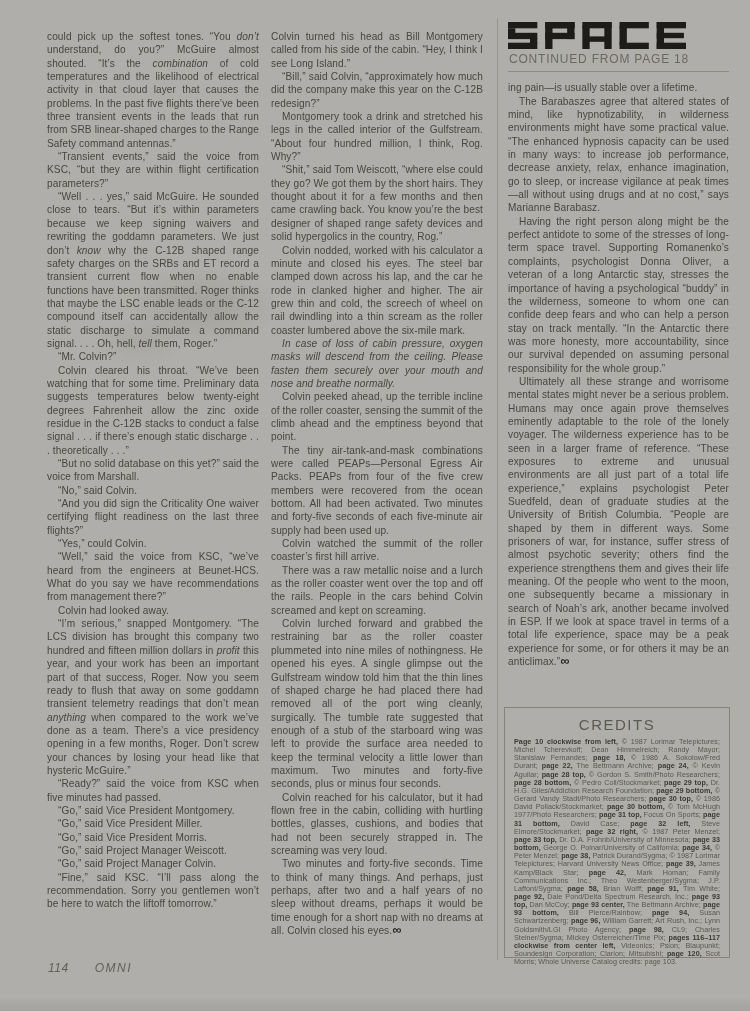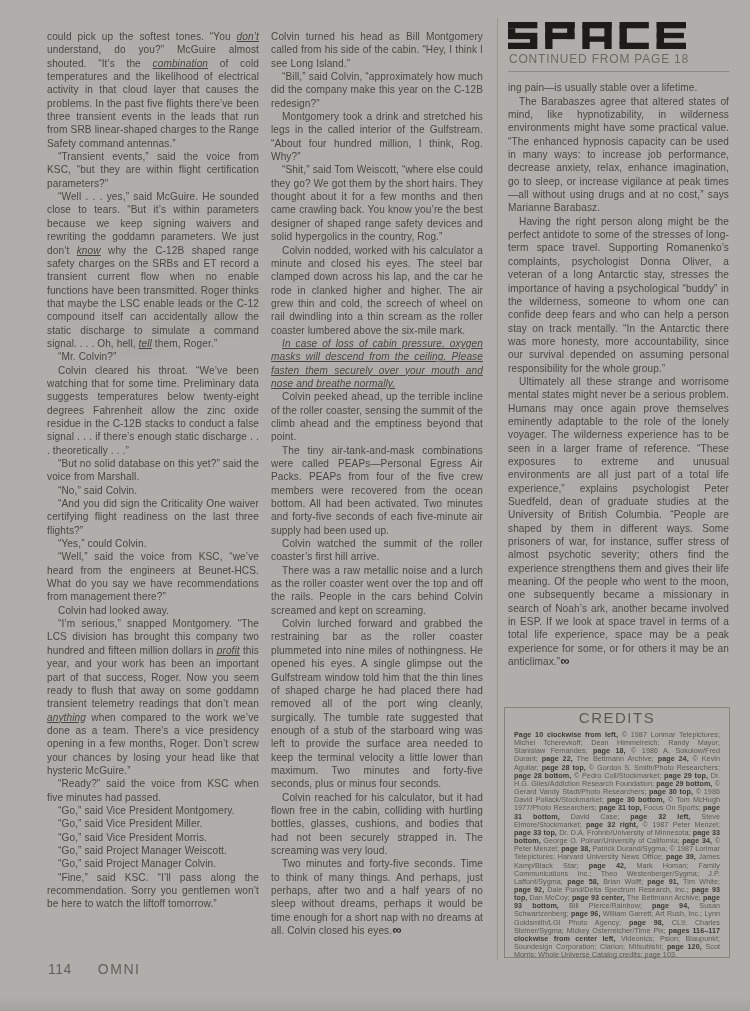--- a/index.html
+++ b/index.html
@@ -19,29 +19,29 @@
   .col p{margin:0;text-indent:11px;}
   .col p.cont{text-indent:0;}
   .col1{left:47px;top:30px;width:212px;height:934px;}
   .col2{left:271px;top:30px;width:212px;height:934px;}
   .col3{left:508px;top:22px;width:221px;height:684px;overflow:hidden;}
   .vrule{position:absolute;left:497px;top:18px;width:1px;height:942px;background:#999690;}
   .space-logo{margin:0 0 4px 0;}
   .space-logo svg{display:block;}
   .continued{font-size:12px;letter-spacing:0.8px;color:#6b695f;margin:2px 0 5px 1px;}
   .hrule{height:1px;background:#8d8b83;margin:0 0 9px 0;}
-  i{font-style:italic;text-decoration:underline;}
+  i{font-style:italic;}
   .endmark{font-weight:bold;font-size:12.5px;letter-spacing:-1.5px;color:#2b2a26;}
   .credits{position:absolute;left:504px;top:707px;width:226px;height:251px;
-    border:1px solid #85837b;box-sizing:border-box;padding:1px 9px 6px 9px;}
+    border:1px solid #85837b;box-sizing:border-box;padding:8px 9px 6px 9px;}
   .credits-title{text-align:center;font-size:15px;letter-spacing:1.5px;color:#5c5a50;font-weight:400;}
   .credits-body{font-size:7.2px;line-height:8.15px;text-align:justify;color:#58564d;
     margin-top:5px;letter-spacing:0.05px;}
   .credits-body b{color:#3b3a33;}
-  .footer{position:absolute;left:48px;top:961px;font-size:14px;color:#62605a;}
+  .footer{position:absolute;left:48px;top:961px;font-size:12px;color:#62605a;font-style:italic;}
   .footer .pageno{letter-spacing:0.5px;}
   .footer .mag{margin-left:26px;letter-spacing:1.5px;}
   .smudge{position:absolute;pointer-events:none;filter:blur(3px);}
   .smudge.s1{left:128px;top:268px;width:150px;height:75px;
     background:radial-gradient(ellipse at 50% 50%, rgba(55,52,48,0.11), rgba(0,0,0,0) 70%);}
   .smudge.s2{left:95px;top:320px;width:90px;height:45px;
     background:radial-gradient(ellipse at 50% 50%, rgba(55,52,48,0.06), rgba(0,0,0,0) 70%);}
 </style>
 </head>
 <body>

